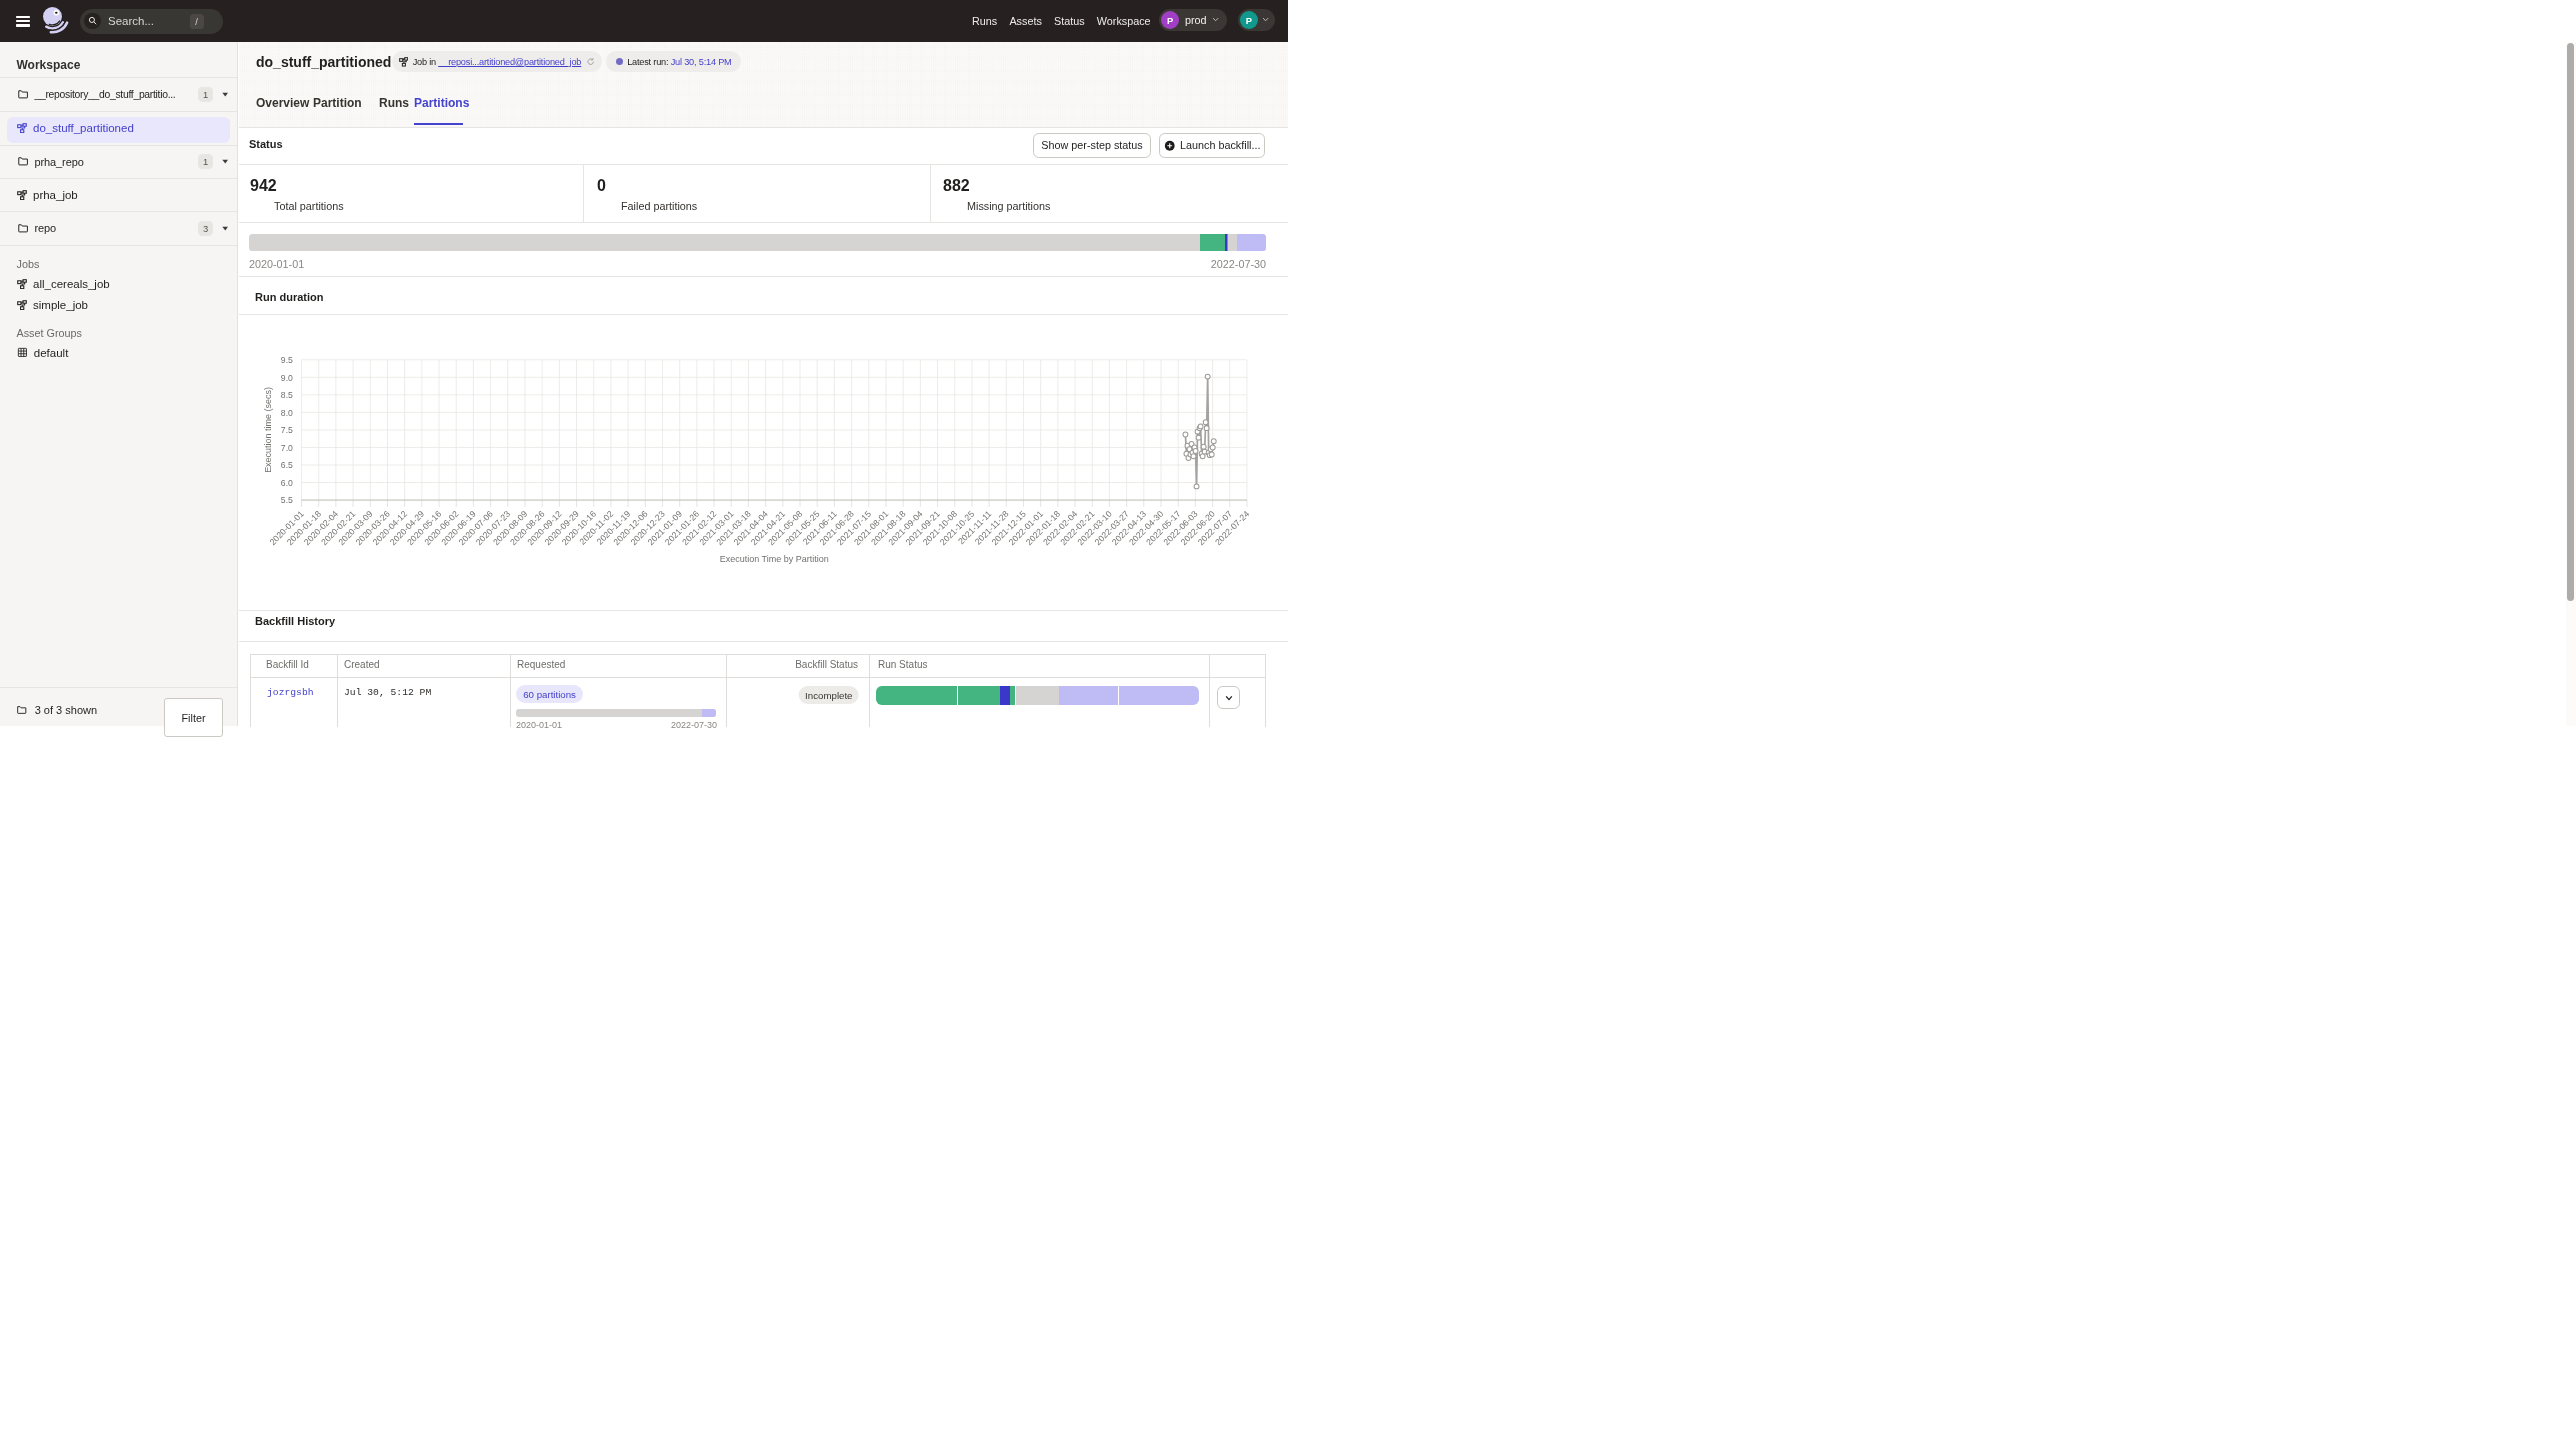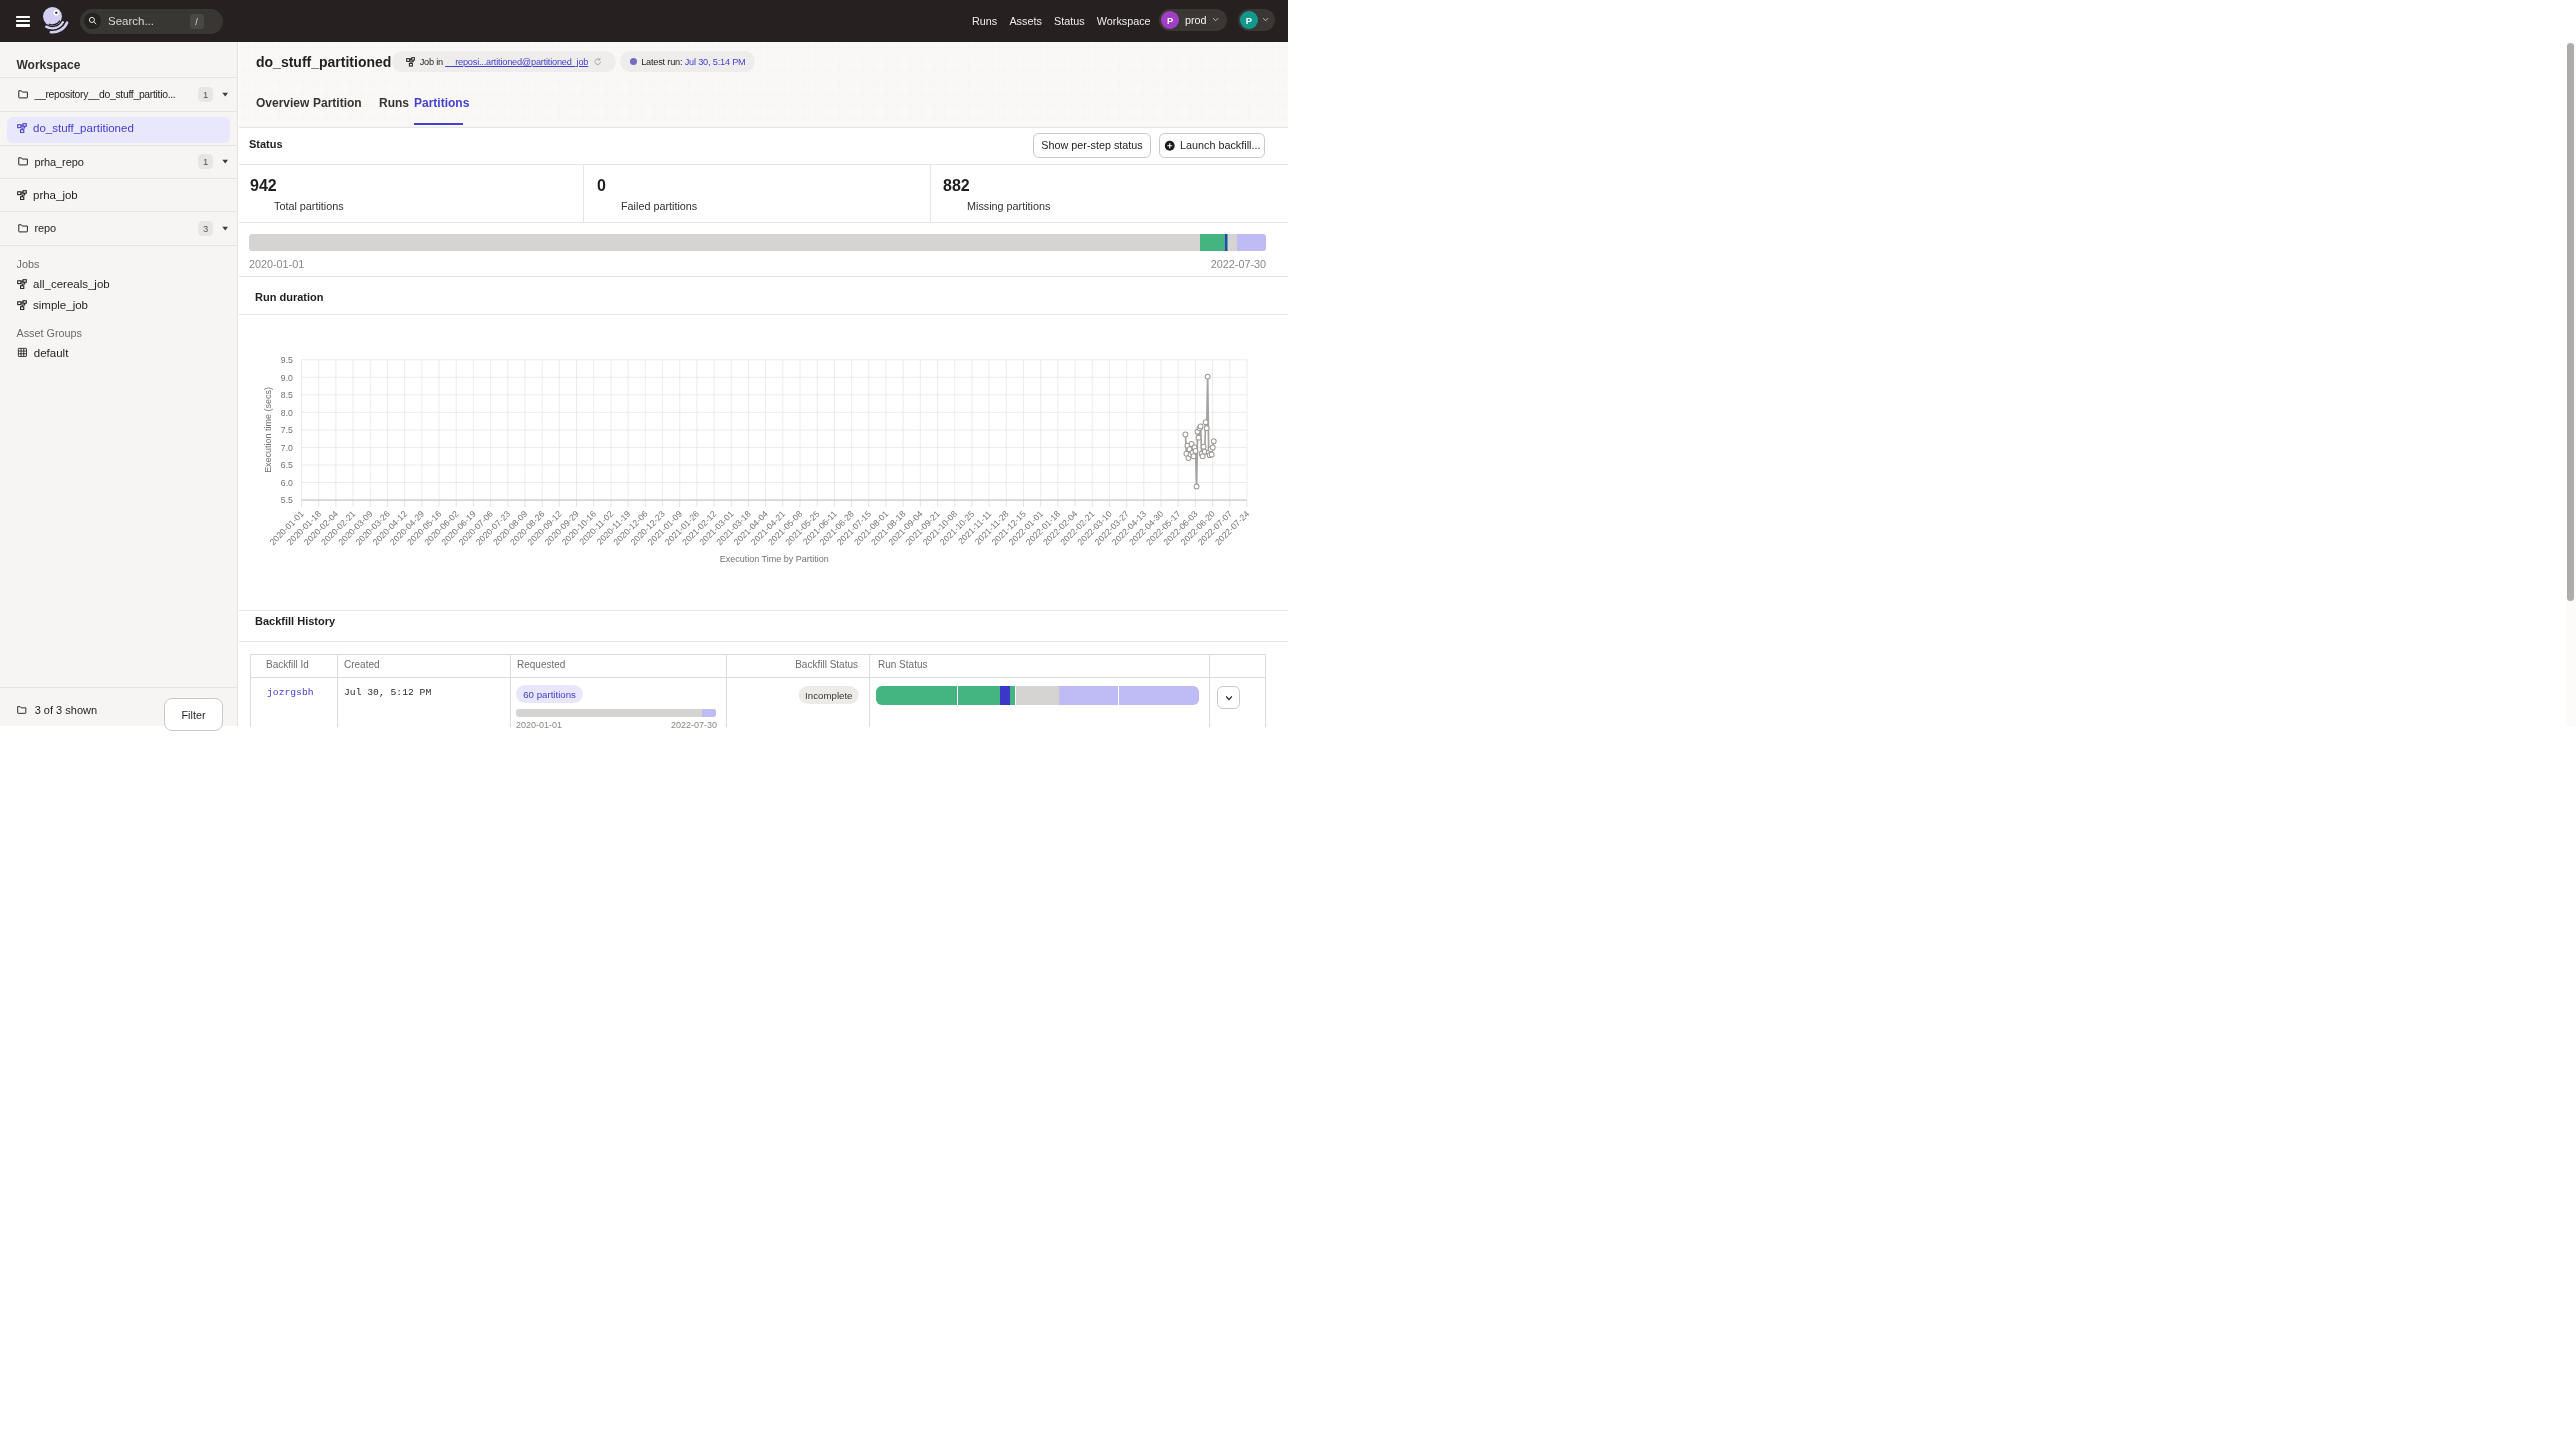--- a/index.html
+++ b/index.html
@@ -18,21 +18,21 @@
   display:flex; align-items:center; justify-content:center; font-size:9.4px; color:#54514e; }
 .tri { flex:none; margin-right:8.6px; margin-left:2.9px; display:flex; }
 .slabel { left:16.5px; font-size:10.8px; color:#6b6966; }
 .btn { display:flex; align-items:center; justify-content:center; gap:5px;
   background:#fff; border:0.7px solid #ccc9c5; border-radius:5.8px; font-size:10.8px; color:#201f1e; }
 #pagehead { position:absolute; left:239px; top:42px; width:1049px; height:86px;
   background:#faf9f7; background-image:radial-gradient(#f1efec 0.7px, transparent 0.7px);
   background-size:2.2px 2.2px; border-bottom:0.7px solid #e7e5e2; }
 .tag { height:21px; background:#efedeb; border-radius:10.4px; white-space:nowrap; flex:none;
   display:flex; align-items:center; font-size:9.2px; letter-spacing:-0.2px; color:#201f1e;
-  padding:0 14px; gap:4.3px; }
+  padding:0 7px; gap:4.3px; }
 a.link { color:#423fcc; text-decoration:underline; }
 .tab { position:absolute; font-size:12px; font-weight:700; color:#37342f; }
 #scroll { position:absolute; right:0; top:42px; width:10.4px; height:684px; background:#fcfbfa; }
 #thumb { position:absolute; left:1.8px; top:1.4px; width:6.8px; height:558px; background:#aeacaa; border-radius:3.6px; }
 .statnum { font-size:16px; font-weight:700; color:#201f1e; line-height:16.5px; }
 .statlab { font-size:10.8px; color:#34312e; line-height:11.5px;margin-left:24px; }
 .chip { position:absolute; height:18px; border-radius:9px; display:flex; align-items:center;
   padding:0 7.2px; font-size:9.7px; }
 .thead { position:absolute; font-size:10px; color:#6f6d69; }
 .mono { font-family:"Liberation Mono", monospace; font-size:9.7px; }
@@ -195,21 +195,21 @@
       </svg>
       <span style="color:#201f1e">default</span>
     </div>
 <div class="abs hline" style="top:645px;left:0;width:237px"></div>
 <div class="abs" style="left:16px;top:656px;height:24px;display:flex;align-items:center;gap:7.2px;font-size:11px;color:#201f1e">
       <svg width="11.5" height="11.5" viewBox="0 0 24 24" style="flex:none">
         <path d="M3.5 5.5 h5l2 2.5h10a0 0 0 0 1 0 0v10.5a1 1 0 0 1-1 1h-15a1 1 0 0 1-1-1z" fill="none" stroke="#201f1e" stroke-width="1.9" stroke-linejoin="round"></path>
       </svg>
       <span>3 of 3 shown</span>
     </div>
-<div class="abs btn" style="left:164px;top:656px;width:59px;height:33px;border-radius:8px">Filter</div>
+<div class="abs btn" style="left:164px;top:656px;width:59px;height:39px;border-radius:3px">Filter</div>
 </div>
 
 <div id="pagehead">
   <div class="abs" style="left:17px;top:12px;font-size:14px;font-weight:700;color:#231f1e">do_stuff_partitioned</div>
   <div class="abs" style="left:153px;top:9.4px;display:flex;gap:4.3px">
   <div class="tag">
         <svg width="9.4" height="9.4" viewBox="0 0 28 28" style="flex:none">
           <g fill="none" stroke="#201f1e" stroke-width="3">
             <rect x="2" y="5" width="9" height="8"></rect>
             <rect x="17" y="2" width="9" height="7"></rect>

